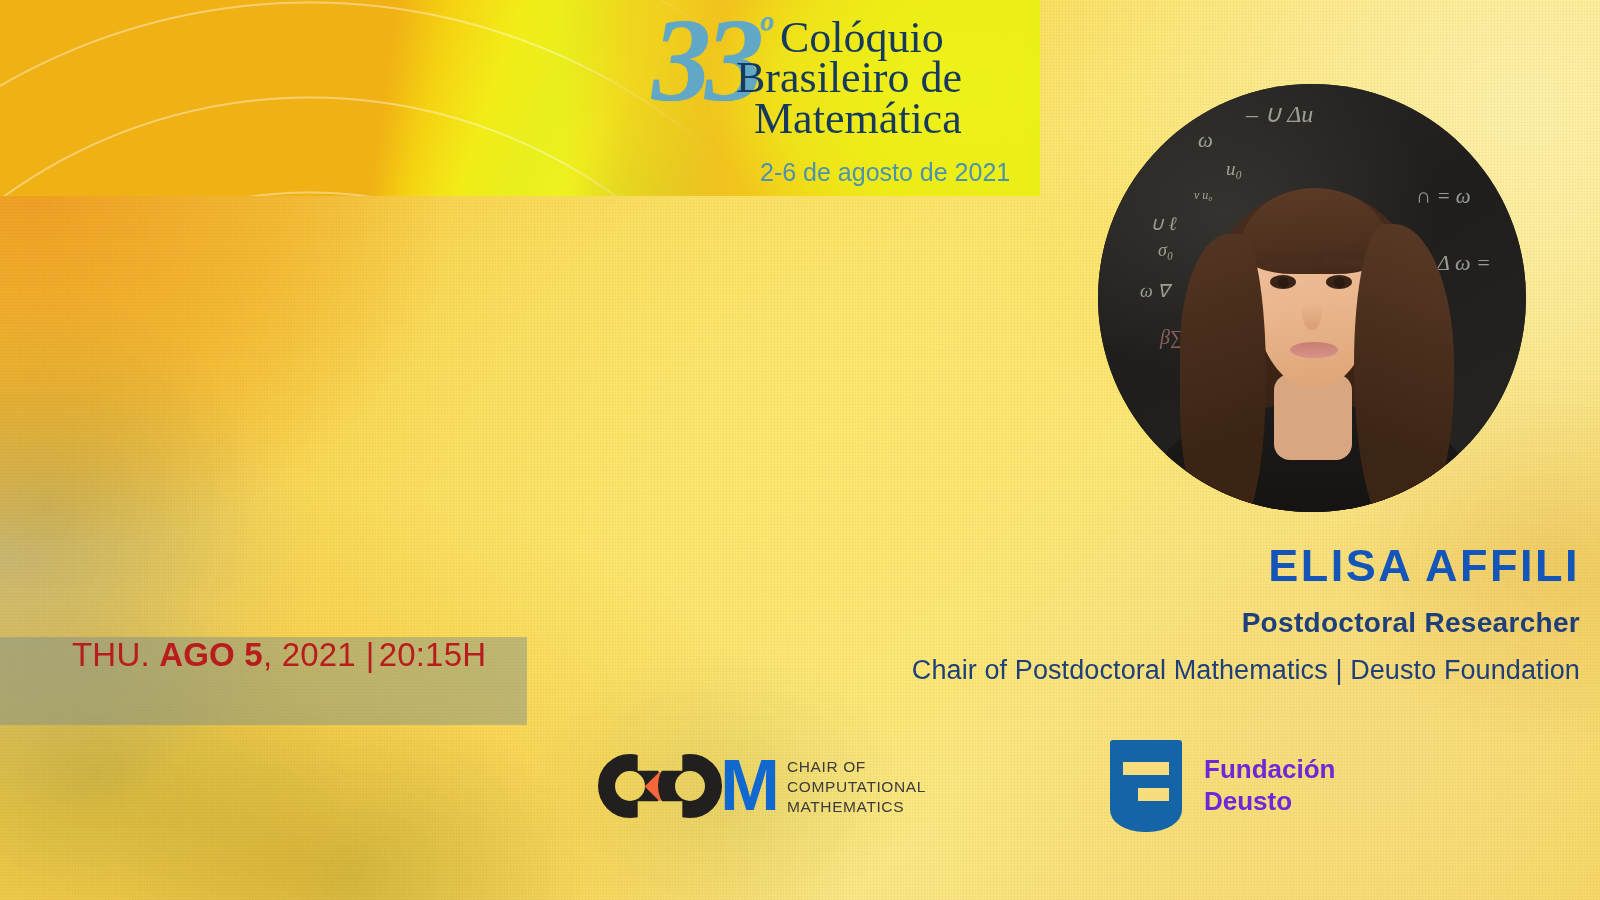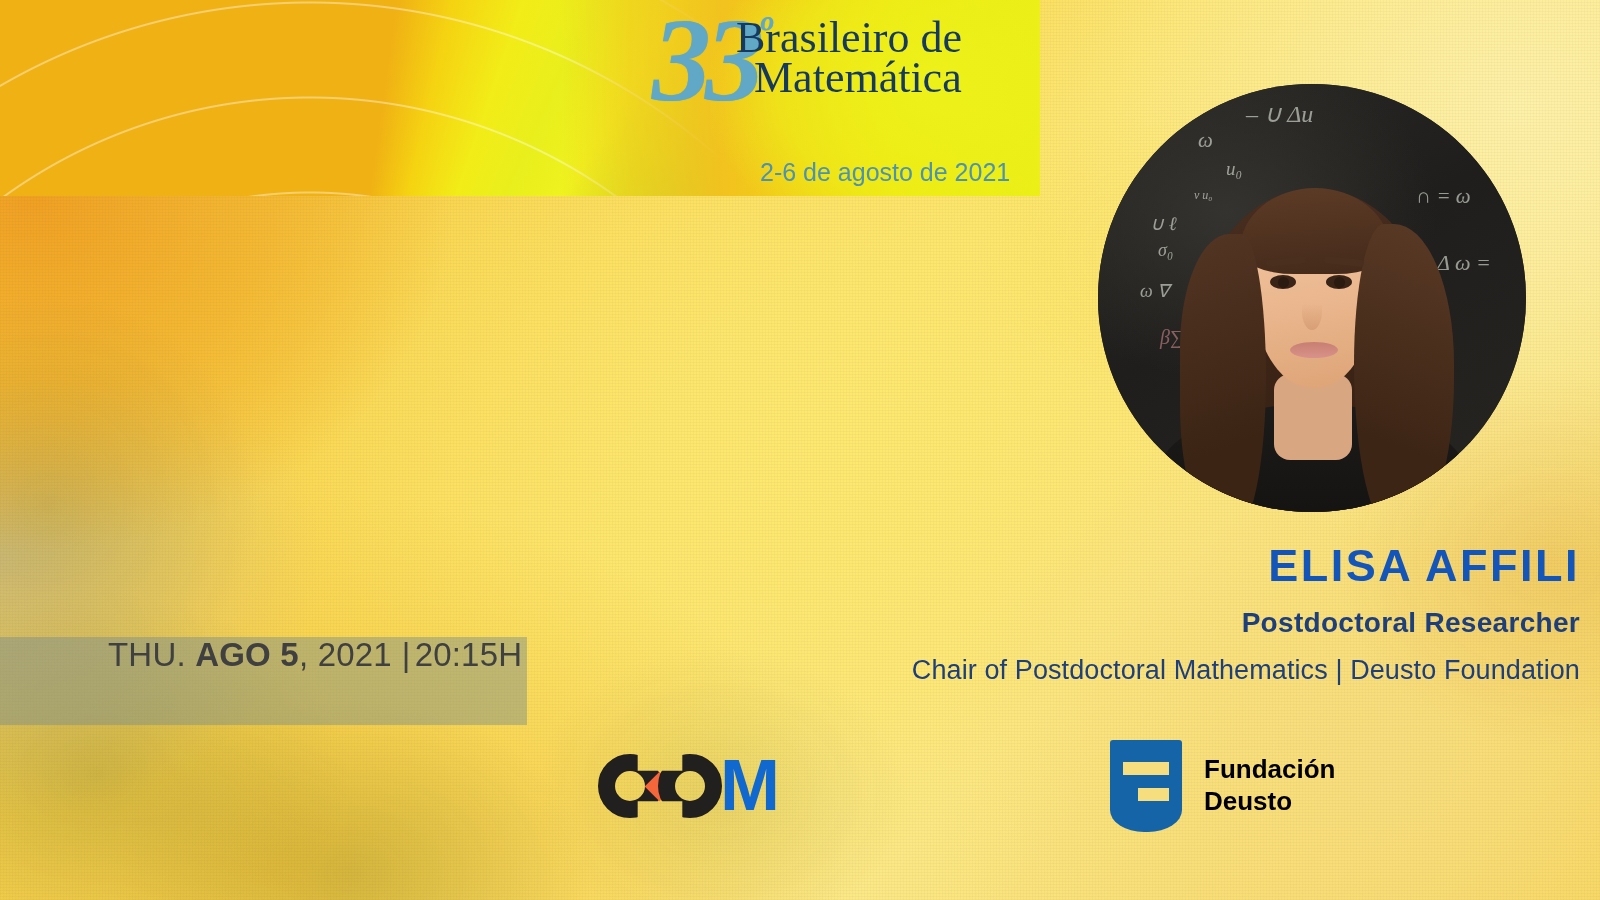--- a/index.html
+++ b/index.html
@@ -260,26 +260,25 @@
   .date-band {
     position: absolute;
     left: 0; top: 637px;
     width: 527px; height: 88px;
     background: rgba(120,140,140,0.45);
   }
   .date-text {
     position: absolute;
     left: 72px; top: 636px;
     width: 420px;
-    color: #404040;
+    color: #b91c1c;
     font-size: 33px;
     font-weight: 300;
     line-height: 1.18;
     letter-spacing: 0.2px;
-    margin-left: 36px;
   }
   .date-text .strong { font-weight: 700; }
   .date-text .sep { padding: 0 4px 0 10px; }
 
   
   .speaker-name {
     position: absolute;
     left: 560px; top: 540px;
     width: 1020px;
     text-align: right;
@@ -365,41 +364,42 @@
     border-radius: 3px 3px 34px 34px / 3px 3px 22px 22px;
   }
   .deusto-shield .bar {
     position: absolute; right: 13px; background: #f6de7e; height: 13px;
   }
   .deusto-shield .bar.b1 { top: 22px; left: 13px; }
   .deusto-shield .bar.b2 { top: 48px; left: 28px; }
   .deusto-words { display: flex; gap: 30px; padding-top: 14px; }
   .deusto-block {
     font-size: 26px; font-weight: 700; line-height: 1.22;
-    color: #000000; white-space: nowrap;
+    color: #6d28d9; white-space: nowrap;
   }
 </style>
 </head>
 <body>
 
 <div id="poster">
 
   <div class="bg-base"></div>
   <div class="bg-wash"></div>
   <div class="bg-paper"></div>
 
   <div class="banner">
     <div class="banner-rays"></div>
     <div class="banner-rings"></div>
     <div class="banner-fade"></div>
     <div class="banner-right-glow"></div>
 
     <div class="banner-num"><span>33</span><span class="ord">º</span></div>
 
     <div class="banner-lines">
+      <span class="bl l1">Colóquio</span>
       <span class="bl l2">Brasileiro de</span>
       <span class="bl l3">Matemática</span>
     </div>
 
     <div class="banner-date">2-6 de agosto de 2021</div>
   </div>
 
   <div class="portrait">
     <div class="chalkboard"></div>
     <span class="chalk" style="left:148px;top:16px;font-size:24px;font-style:italic;">– ∪ Δu</span>
@@ -446,20 +446,25 @@
   <div class="speaker-role">Postdoctoral Researcher</div>
   <div class="speaker-affil">Chair of Postdoctoral Mathematics | Deusto Foundation</div>
 
   <div class="ccm-logo">
     <div class="ccm-mark">
       <div class="ccm-c c1"></div>
       <div class="ccm-diamond"></div>
       <div class="ccm-c c2"></div>
       <div class="ccm-m">M</div>
     </div>
+    <div class="ccm-text">
+      <div>CHAIR OF</div>
+      <div>COMPUTATIONAL</div>
+      <div>MATHEMATICS</div>
+    </div>
   </div>
 
   <div class="deusto-logo">
     <div class="deusto-shield">
       <div class="bar b1"></div>
       <div class="bar b2"></div>
     </div>
     <div class="deusto-words">
       <div class="deusto-block">
         <div>Fundación</div>

